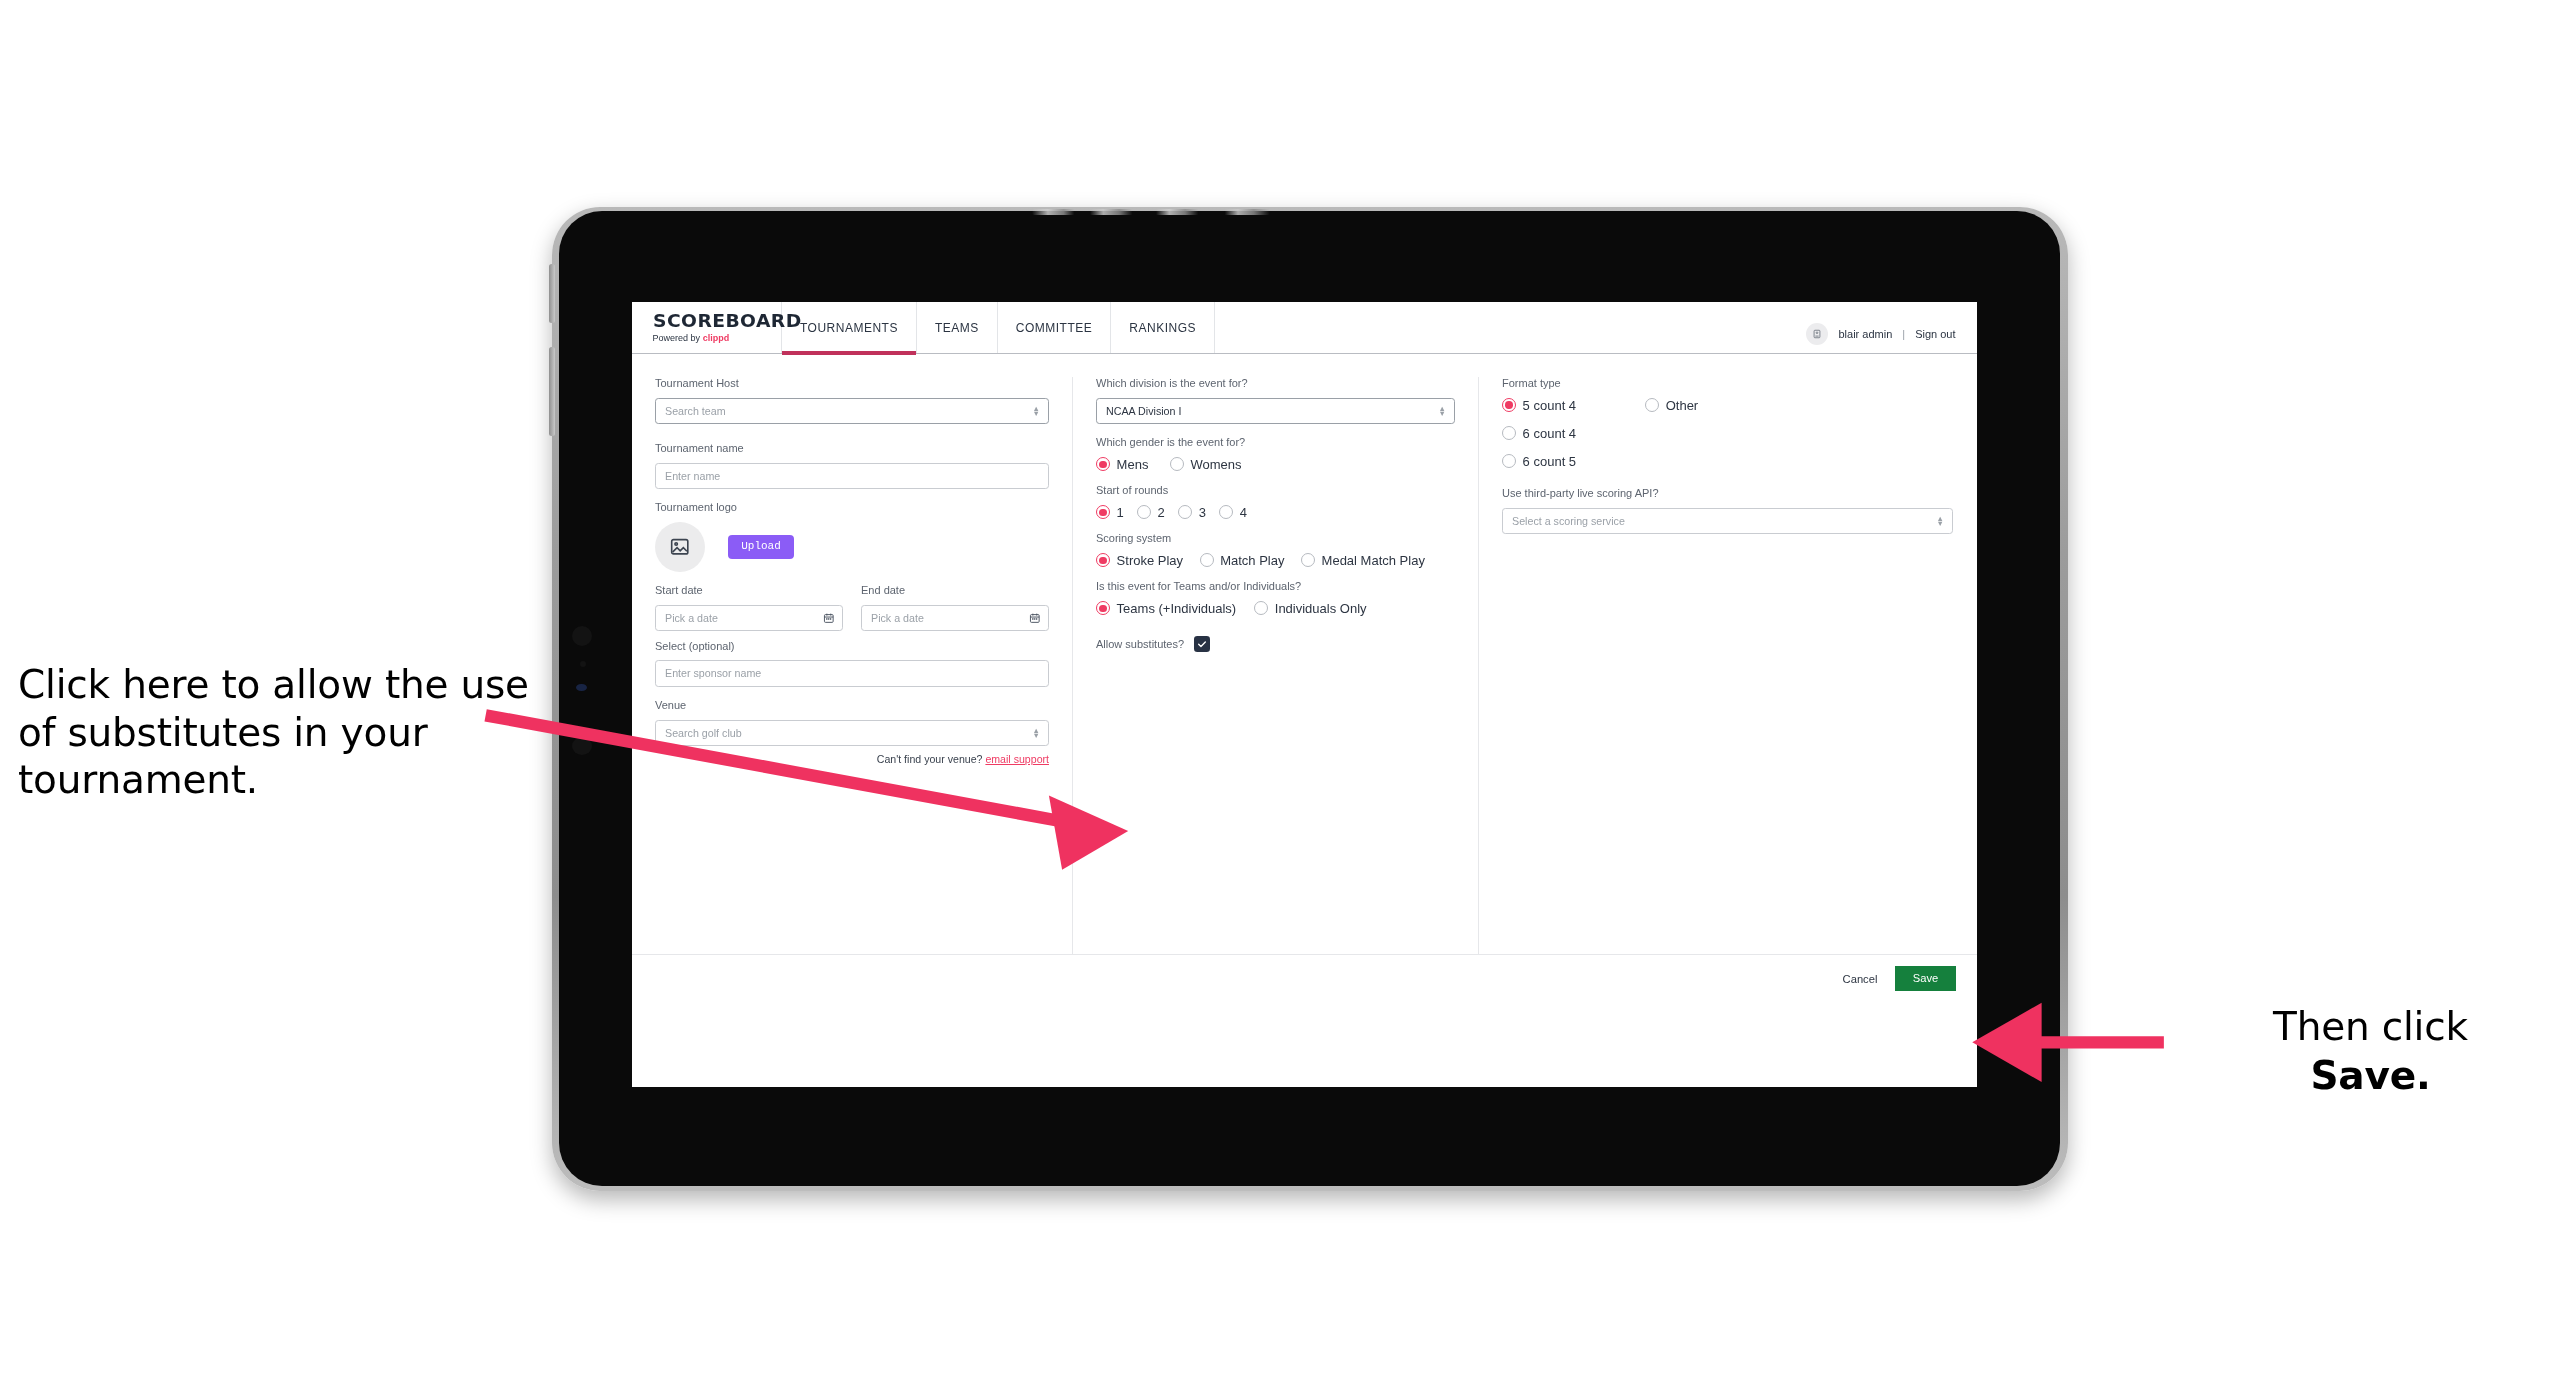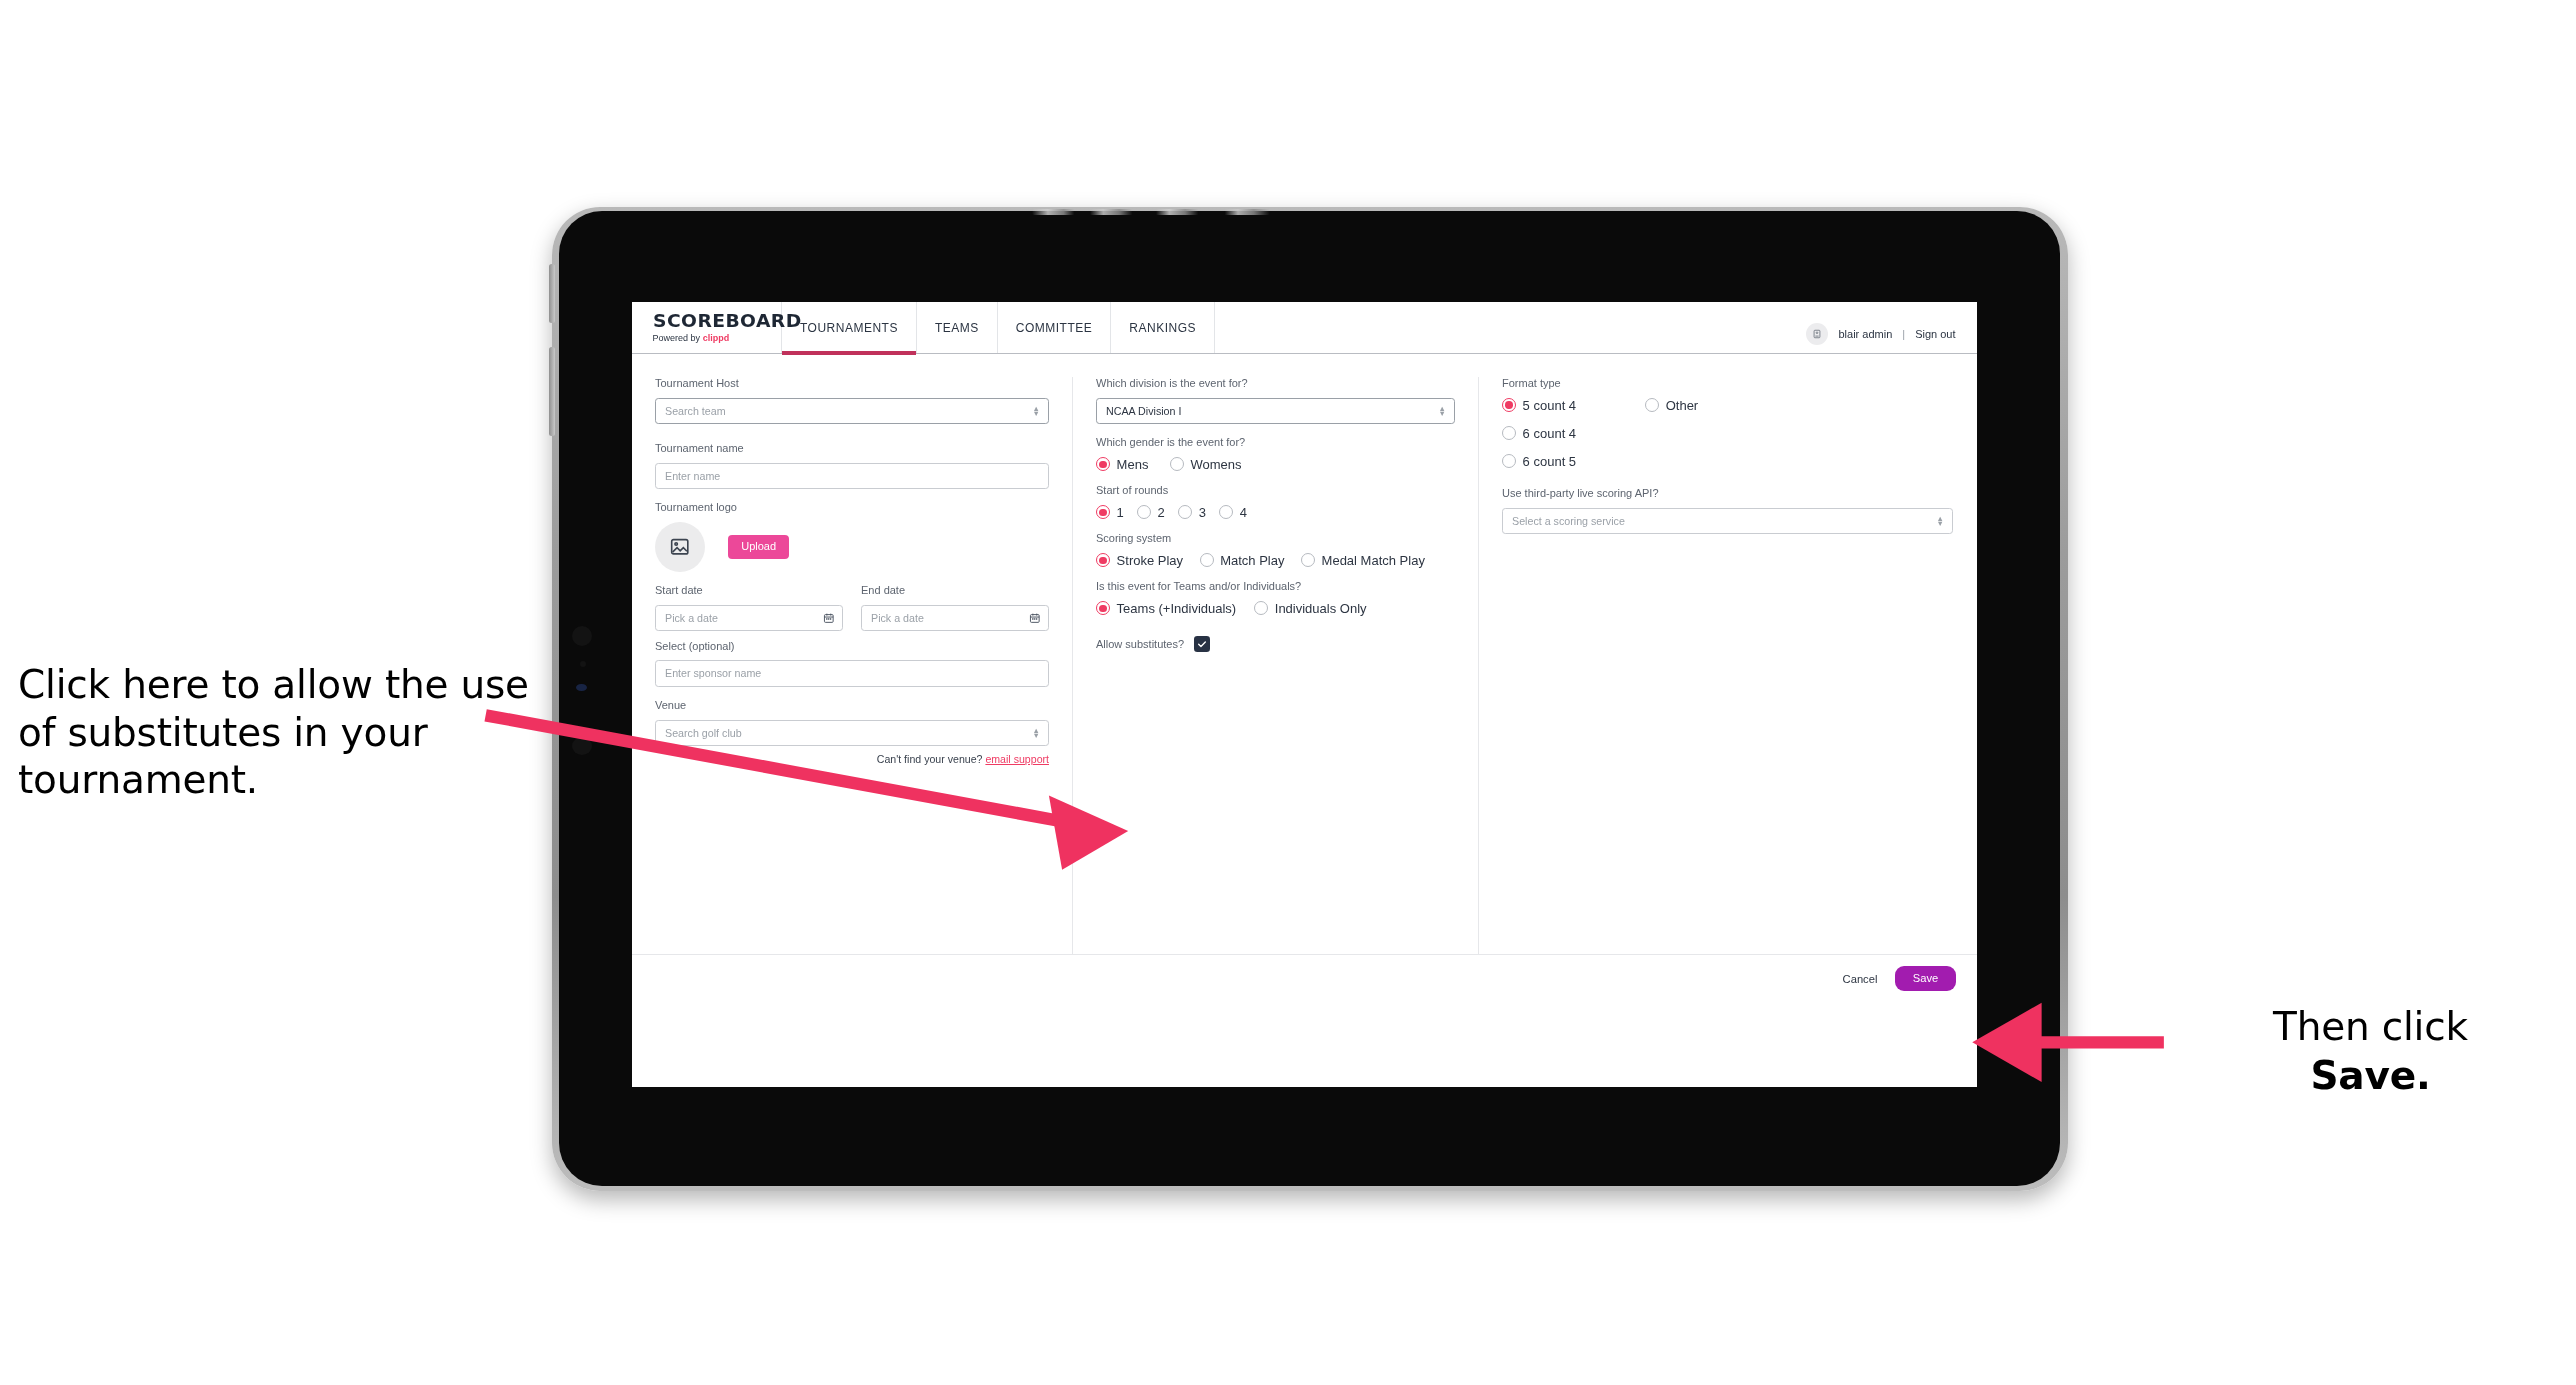--- a/index.html
+++ b/index.html
@@ -130,22 +130,22 @@
   .gap-s{ height:12.4px; }
   .gap-xs{ height:8.3px; }
 
   
   .logo-row{ display:flex; align-items:center; gap:23px; margin-top:3.3px;}
   .logo-circle{
     width:50px; height:50px; border-radius:50%; background:#ececed;
     display:flex; align-items:center; justify-content:center;
   }
   .upload-btn{
-    background:#ec4899; color:#fff; font-size:11px;
-    padding:6.6px 13.2px; border-radius:4.1px; line-height:1;
+    background:#8b5cf6; color:#fff; font-size:11px;
+    padding:6.6px 13.2px; border-radius:4.1px; line-height:1;font-family:Liberation Mono, monospace;
   }
 
   
   .date-row{ display:flex; gap:18px; }
   .date-cell{ width:198px; }
 
   .venue-help{
     margin-top:7.4px; text-align:right; font-size:10.6px; color:#3a424e;
   }
   .venue-help a{ color:#ef3b63; text-decoration:underline; }
@@ -174,22 +174,22 @@
   }
 
   
   .form-footer{
     height:48px; border-top:0.8px solid #e6e7ea; background:#fff;
     display:flex; align-items:center; justify-content:flex-end;
     gap:18px; padding-right:21.5px;
   }
   .cancel-btn{ font-size:11.2px; color:#2d3542; }
   .save-btn{
-    background:#a21caf; color:#fff; font-size:11.2px;
-    padding:6.6px 17.3px; border-radius:9px; line-height:1;
+    background:#15803d; color:#fff; font-size:11.2px;
+    padding:6.6px 17.3px; border-radius:0; line-height:1;
   }
 
   
   .anno{
     position:absolute; color:#000;
     font-family:"DejaVu Sans", sans-serif;
   }
   .anno-left{
     left:18px; top:661px; width:529px;
     font-size:39px; line-height:1.22; letter-spacing:-0.2px;

